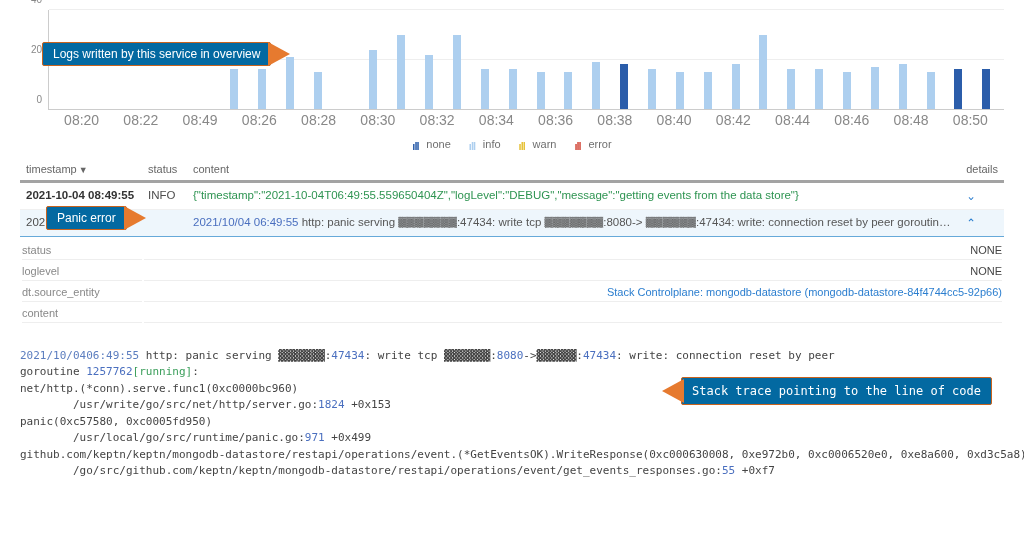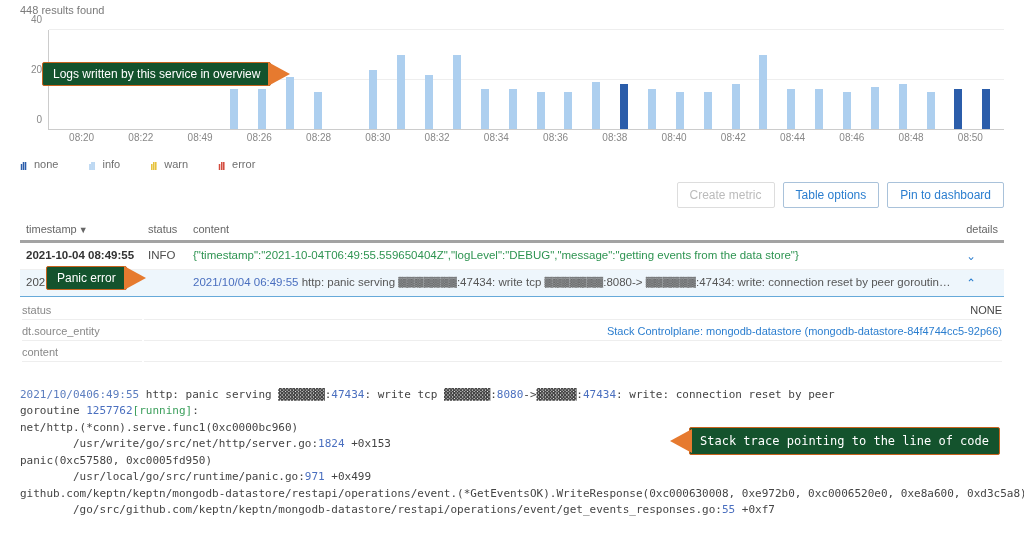--- a/index.html
+++ b/index.html
@@ -10,22 +10,22 @@
     .y-axis { position: absolute; left: 0; top: 10px; height: 100px; width: 24px; }
     .y-tick { position: absolute; right: 2px; font-size: 10px; color: #888; transform: translateY(-50%); }
     .plot { position: absolute; left: 28px; right: 0; top: 10px; height: 100px; border-left: 1px solid #ccc; border-bottom: 1px solid #ccc; }
     .gridline { position: absolute; left: 0; right: 0; border-top: 1px solid #eee; }
     .bars-row { position: absolute; left: 0; right: 0; bottom: 0; height: 100%; display: flex; align-items: flex-end; justify-content: space-between; padding: 0 4px; }
     .bar-slot { flex: 1; display: flex; justify-content: center; align-items: flex-end; height: 100%; }
     .bar { width: 8px; }
     .bar-info { background: #adcfef; }
     .bar-none { background: #2b5daa; }
     .x-axis { position: absolute; left: 28px; right: 0; bottom: 0; height: 18px; display: flex; justify-content: space-between; padding: 0 4px; }
-    .x-tick { flex: 1; display: flex; justify-content: center; font-size: 10px; color: #888; }
-    .legend { display: flex; gap: 30px; justify-content: flex-start; font-size: 11px; padding: 2px 0 8px 0; color: #6f6f6f; }
+    .x-tick { flex: 1; display: flex; justify-content: center; font-size: 14px; color: #888; }
+    .legend { display: flex; gap: 18px; justify-content: center; font-size: 11px; padding: 2px 0 8px 0; color: #6f6f6f; }
     .legend-item { display: flex; align-items: center; gap: 4px; }
     .lg-sw { display: inline-block; width: 10px; height: 8px; font-weight: bold; font-size: 11px; letter-spacing: -1px; }
     .toolbar { display: flex; justify-content: flex-end; gap: 8px; padding: 4px 0 10px 0; }
     .btn { border: 1px solid #a9c2da; color: #2b7ecf; background: #fff; padding: 5px 12px; font-size: 12px; border-radius: 2px; cursor: pointer; }
     .btn-disabled { color: #bbb; border-color: #ddd; cursor: not-allowed; }
     .table { width: 100%; border-collapse: collapse; }
     .table th { text-align: left; font-weight: normal; color: #666; font-size: 11px; padding: 5px 6px; border-bottom: 3px solid #a3a3a3; }
     .table th.right { text-align: right; }
     .table td { padding: 6px 6px; font-size: 11.5px; vertical-align: top; border-bottom: 1px solid #f0f0f0; }
     .row-normal td.ts { font-weight: bold; color: #333; white-space: nowrap; }
@@ -39,32 +39,31 @@
     .kv-table { width: 100%; margin-top: 2px; font-size: 11px; }
     .kv-table td { border-bottom: 1px solid #eee; padding: 3px 0; }
     .kv-key { color: #888; width: 120px; }
     .kv-val { text-align: right; color: #444; }
     .kv-val-link { color: #2b7ecf; }
     .trace { font-family: Consolas, monospace; font-size: 11px; color: #444; line-height: 1.5; white-space: pre; margin-top: 6px; position: relative; }
     .trace .tt { color: #5b7dbf; }
     .trace .num { color: #4a6fbf; }
     .trace .run { color: #3a9e5a; }
     
-    .annot { position: absolute; background: #14532d; color: #fff; font-size: 12px; padding: 4px 10px; border-radius: 2px; border: 1px solid #c8631e; z-index: 10; display: flex; align-items: center; }
+    .annot { position: absolute; background: #0369a1; color: #fff; font-size: 12px; padding: 4px 10px; border-radius: 2px; border: 1px solid #c8631e; z-index: 10; display: flex; align-items: center; }
     .arrow-right::after { content: ''; position: absolute; right: -20px; top: 50%; transform: translateY(-50%); border-left: 22px solid #e67a2f; border-top: 12px solid transparent; border-bottom: 12px solid transparent; }
     .arrow-left-block { position: relative; }
     .arrow-left-block::before { content: ''; position: absolute; left: -20px; top: 50%; transform: translateY(-50%); border-right: 22px solid #e67a2f; border-top: 12px solid transparent; border-bottom: 12px solid transparent; }
     .overflowhide { overflow: hidden; text-overflow: ellipsis; white-space: nowrap; max-width: 760px; }
     .sort-ind { font-size: 9px; margin-left: 2px; }
   </style>
 </head>
 <body>
 
 <div class="container">
-  <div class="results-count">448 results found</div>
 
   <div class="chart-area">
     <div class="annot arrow-right" style="left:22px; top:42px;">Logs written by this service in overview</div>
     <div class="y-axis" id="y-axis">
         <div class="y-tick" style="bottom: 0%;">0</div>
         <div class="y-tick" style="bottom: 50%;">20</div>
         <div class="y-tick" style="bottom: 100%;">40</div>
       </div>
     <div class="plot">
       <div class="gridline" style="bottom:50%;"></div>
@@ -205,25 +204,20 @@
       <div class="legend-item">
         <span class="lg-sw" style="color: rgb(230, 194, 58);">ıll</span>
         <span>warn</span>
       </div>
       <div class="legend-item">
         <span class="lg-sw" style="color: rgb(211, 75, 61);">ıll</span>
         <span>error</span>
       </div>
     </div>
 
-  <div class="toolbar">
-    <button class="btn btn-disabled">Create metric</button>
-    <button class="btn">Table options</button>
-    <button class="btn">Pin to dashboard</button>
-  </div>
 
   <table class="table">
     <thead>
       <tr>
         <th style="width:130px"><span>timestamp</span><span class="sort-ind">▼</span></th>
         <th style="width:60px">status</th>
         <th>content</th>
         <th style="width:50px" class="right">details</th>
       </tr>
     </thead>
@@ -250,35 +244,39 @@
     </tbody>
   </table>
 
   <table class="kv-table">
     <tbody>
         <tr>
           <td class="kv-key">status</td>
           <td class="kv-val">NONE</td>
         </tr>
     <tr>
+          <td class="kv-key">loglevel</td>
+          <td class="kv-val">NONE</td>
+        </tr>
+    <tr>
           <td class="kv-key">dt.source_entity</td>
           <td class="kv-val kv-val-link">Stack Controlplane: mongodb-datastore (mongodb-datastore-84f4744cc5-92p66)</td>
         </tr>
     <tr>
           <td class="kv-key">content</td>
           <td></td>
         </tr>
   </tbody>
     </table>
 
   <div class="trace">
 <span class="tt">2021/10/0406:49:55</span><span> http: panic serving ▓▓▓▓▓▓▓:</span><span class="num">47434</span><span>: write tcp ▓▓▓▓▓▓▓:</span><span class="num">8080</span><span>-&gt;▓▓▓▓▓▓:</span><span class="num">47434</span><span>: write: connection reset by peer</span>
 <span>goroutine </span><span class="num">1257762</span><span class="run">[running]</span><span>:</span>
 <span>net/http.(*conn).serve.func1(0xc0000bc960)</span>
 <span>        /usr/write/go/src/net/http/server.go:</span><span class="num">1824</span><span> +0x153</span>
 <span>panic(0xc57580, 0xc0005fd950)</span>
 <span>        /usr/local/go/src/runtime/panic.go:</span><span class="num">971</span><span> +0x499</span>
 <span>github.com/keptn/keptn/mongodb-datastore/restapi/operations/event.(*GetEventsOK).WriteResponse(0xc000630008, 0xe972b0, 0xc0006520e0, 0xe8a600, 0xd3c5a8)</span>
 <span>        /go/src/github.com/keptn/keptn/mongodb-datastore/restapi/operations/event/get_events_responses.go:</span><span class="num">55</span><span> +0xf7</span>
-<div class="annot arrow-left-block" style="position:absolute; right:4px; top:46px;margin-top:11px;">Stack trace pointing to the line of code</div>
+<div class="annot arrow-left-block" style="position:absolute; right:12px; top:46px;">Stack trace pointing to the line of code</div>
 </div>
 
 </div>
 
 </body></html>

